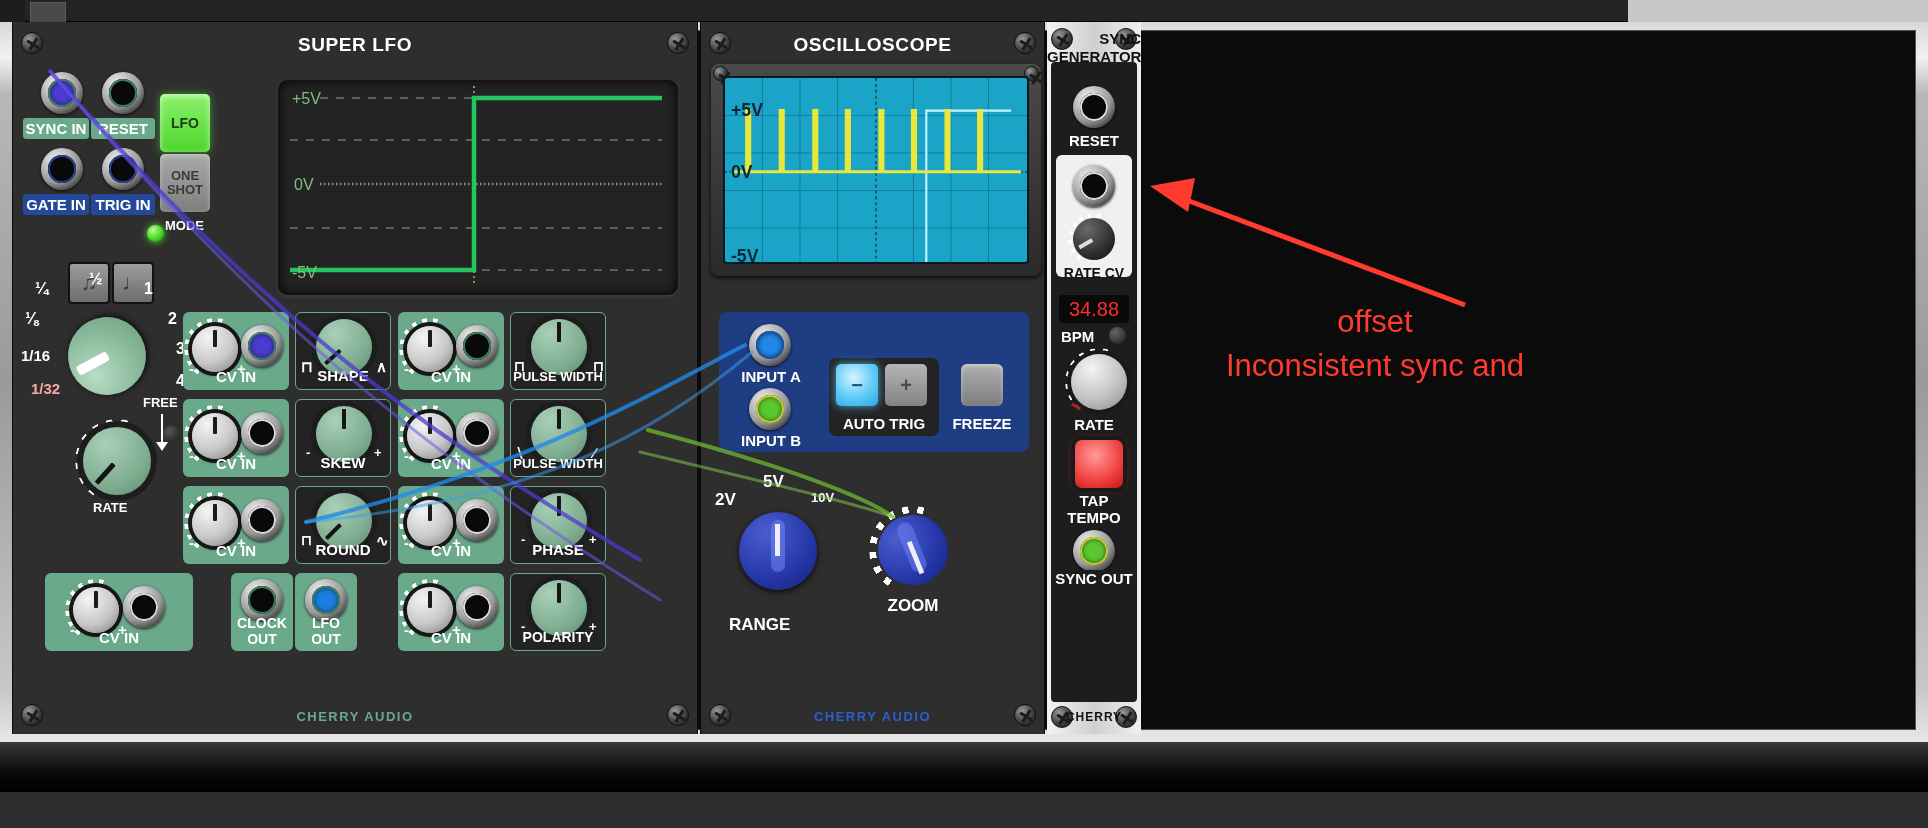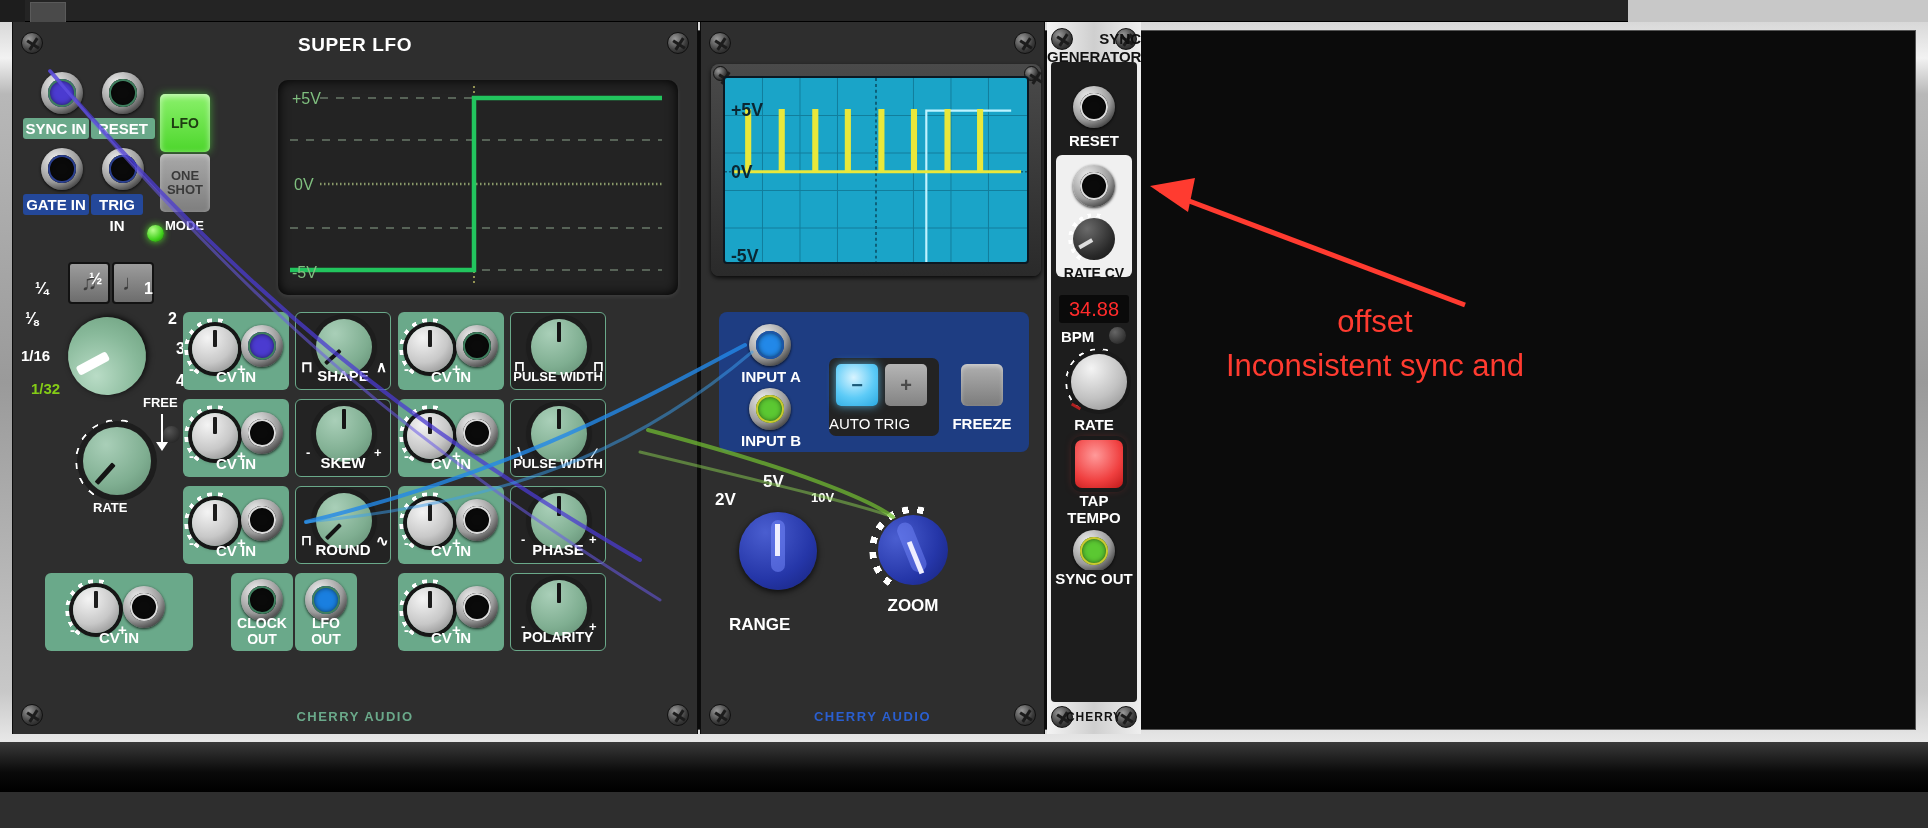--- a/index.html
+++ b/index.html
@@ -157,21 +157,21 @@
   <div class="plate green" style="left:10px; top:96px; width:66px;">SYNC IN</div>
   <div class="plate green" style="left:78px; top:96px; width:64px;">RESET</div>
 
   <div class="jack ring-blue" style="left:28px; top:126px;">
       <i></i>
     </div>
   <div class="jack ring-blue" style="left:89px; top:126px;">
       <i></i>
     </div>
   <div class="plate blue" style="left:10px; top:172px; width:66px;">GATE IN</div>
-  <div class="plate blue" style="left:78px; top:172px; width:52px;">TRIG IN</div>
+  <div class="plate blue" style="left:78px; top:172px; width:64px;">TRIG IN</div>
 
   <div style="position:absolute;left:147px;top:72px;width:50px;height:58px;border-radius:5px;
        background:linear-gradient(180deg,#8bf16b,#4dd62c);box-shadow:inset 0 2px 6px rgba(255,255,255,.6),0 0 8px rgba(80,230,60,.6);
        color:#1e3d12;font-size:14px;font-weight:bold;display:flex;align-items:center;justify-content:center;">LFO</div>
   <div style="position:absolute;left:147px;top:132px;width:50px;height:58px;border-radius:5px;
        background:linear-gradient(180deg,#a9a9a9,#7e7e7e);box-shadow:inset 0 2px 5px rgba(255,255,255,.35);
        color:#3a3a3a;font-size:13px;font-weight:bold;display:flex;align-items:center;justify-content:center;text-align:center;line-height:14px;">ONE<br>SHOT</div>
   <div class="tiny" style="left:152px; top:196px;">MODE</div>
 
   <div style="position:absolute;left:55px;top:240px;width:42px;height:42px;border-radius:4px;
@@ -188,21 +188,21 @@
        box-shadow:0 2px 6px rgba(0,0,0,.8);transform:rotate(-118deg);">
     <div style="position:absolute;left:34px;top:6px;width:10px;height:34px;background:#fff;border-radius:3px;"></div>
   </div>
   <div style="position:absolute;left:22px;top:258px;color:#fff;font-size:16px;font-weight:bold;">¼</div>
   <div style="position:absolute;left:76px;top:248px;color:#fff;font-size:16px;font-weight:bold;">½</div>
   <div style="position:absolute;left:131px;top:258px;color:#fff;font-size:16px;font-weight:bold;">1</div>
   <div style="position:absolute;left:12px;top:288px;color:#fff;font-size:16px;font-weight:bold;">⅛</div>
   <div style="position:absolute;left:155px;top:288px;color:#fff;font-size:16px;font-weight:bold;">2</div>
   <div style="position:absolute;left:8px;top:325px;color:#fff;font-size:15px;font-weight:bold;">1/16</div>
   <div style="position:absolute;left:163px;top:318px;color:#fff;font-size:16px;font-weight:bold;">3</div>
-  <div style="position:absolute;left:18px;top:358px;color:#84cc16;font-size:15px;font-weight:bold;">1/32</div>
+  <div style="position:absolute;left:18px;top:358px;color:#fca5a5;font-size:15px;font-weight:bold;">1/32</div>
   <div style="position:absolute;left:163px;top:350px;color:#fff;font-size:16px;font-weight:bold;">4</div>
   <div class="tiny" style="left:130px; top:373px;text-align:right;">FREE</div>
   <div style="position:absolute;left:148px;top:392px;width:2px;height:32px;background:#fff;"></div>
   <div style="position:absolute;left:143px;top:420px;width:0;height:0;border-left:6px solid transparent;border-right:6px solid transparent;border-top:9px solid #fff;"></div>
 
   <div class="knob kn-green" style="left:70px; top:405px; width:68px; height:68px;">
     <div class="tickring"></div>
     <div class="cap" style="background:radial-gradient(circle at 34% 26%,#a9cfb8,#7fae91 60%,#5f8a70 100%);box-shadow:0 0 0 6px #1d1d1d;"></div>
     <div class="ptr" style="left:31px;top:4px;width:5px;height:26px;background:#141414;transform-origin:2.5px 30px;transform:rotate(-138deg);"></div>
   </div>
@@ -416,20 +416,21 @@
   </div>
 
   <div class="brand" style="color:#6aa98a;">CHERRY AUDIO</div>
 </div>
 
 <div class="module" id="mOsc" style="left:700px; width:345px;">
   <div class="screw tl"></div>
   <div class="screw tr"></div>
   <div class="screw bl"></div>
   <div class="screw br"></div>
+  <div class="modtitle">OSCILLOSCOPE</div>
 
   <div id="oscFrame" style="left:10px;top:42px;">
     <div class="screw" style="left:2px;top:2px;width:15px;height:15px;"></div>
     <div class="screw" style="right:2px;top:2px;width:15px;height:15px;"></div>
     <div id="oscScreen">
       <svg viewBox="0 0 306 188" preserveAspectRatio="none">
         <g stroke="#127d9b" stroke-width="1">
           <line x1="38" y1="0" x2="38" y2="188"></line>
             <line x1="76" y1="0" x2="76" y2="188"></line>
           <line x1="114" y1="0" x2="114" y2="188"></line>
@@ -467,21 +468,21 @@
     <div style="position:absolute;left:8px;top:120px;width:88px;text-align:center;color:#fff;font-size:15px;font-weight:bold;">INPUT B</div>
 
     <div style="position:absolute;left:110px;top:46px;width:110px;height:78px;background:#232323;border-radius:7px;">
       <div style="position:absolute;left:7px;top:6px;width:42px;height:42px;border-radius:5px;
            background:radial-gradient(circle at 42% 32%,#d8f4ff,#5dcbf7 55%,#2aa8e0);
            box-shadow:0 0 10px rgba(90,200,250,.8);color:#1c5a78;font-size:20px;font-weight:bold;
            display:flex;align-items:center;justify-content:center;">−</div>
       <div style="position:absolute;left:56px;top:6px;width:42px;height:42px;border-radius:5px;
            background:linear-gradient(180deg,#b5b5b5,#838383);color:#4a4a4a;font-size:20px;font-weight:bold;
            display:flex;align-items:center;justify-content:center;">+</div>
-      <div style="position:absolute;left:0;right:0;bottom:4px;text-align:left;color:#fff;font-size:15px;font-weight:normal;">AUTO TRIG</div>
+      <div style="position:absolute;left:0;right:0;bottom:4px;text-align:center;color:#fff;font-size:15px;font-weight:bold;">AUTO TRIG</div>
     </div>
 
     <div style="position:absolute;left:232px;top:46px;width:62px;height:78px;">
       <div style="position:absolute;left:10px;top:6px;width:42px;height:42px;border-radius:6px;
            background:linear-gradient(180deg,#b0b0b0,#7c7c7c);box-shadow:inset 0 2px 4px rgba(255,255,255,.4);"></div>
       <div style="position:absolute;left:-8px;right:-8px;bottom:4px;text-align:center;color:#fff;font-size:15px;font-weight:bold;">FREEZE</div>
     </div>
   </div>
 
   <div style="position:absolute;left:38px;top:490px;width:78px;height:78px;border-radius:50%;

